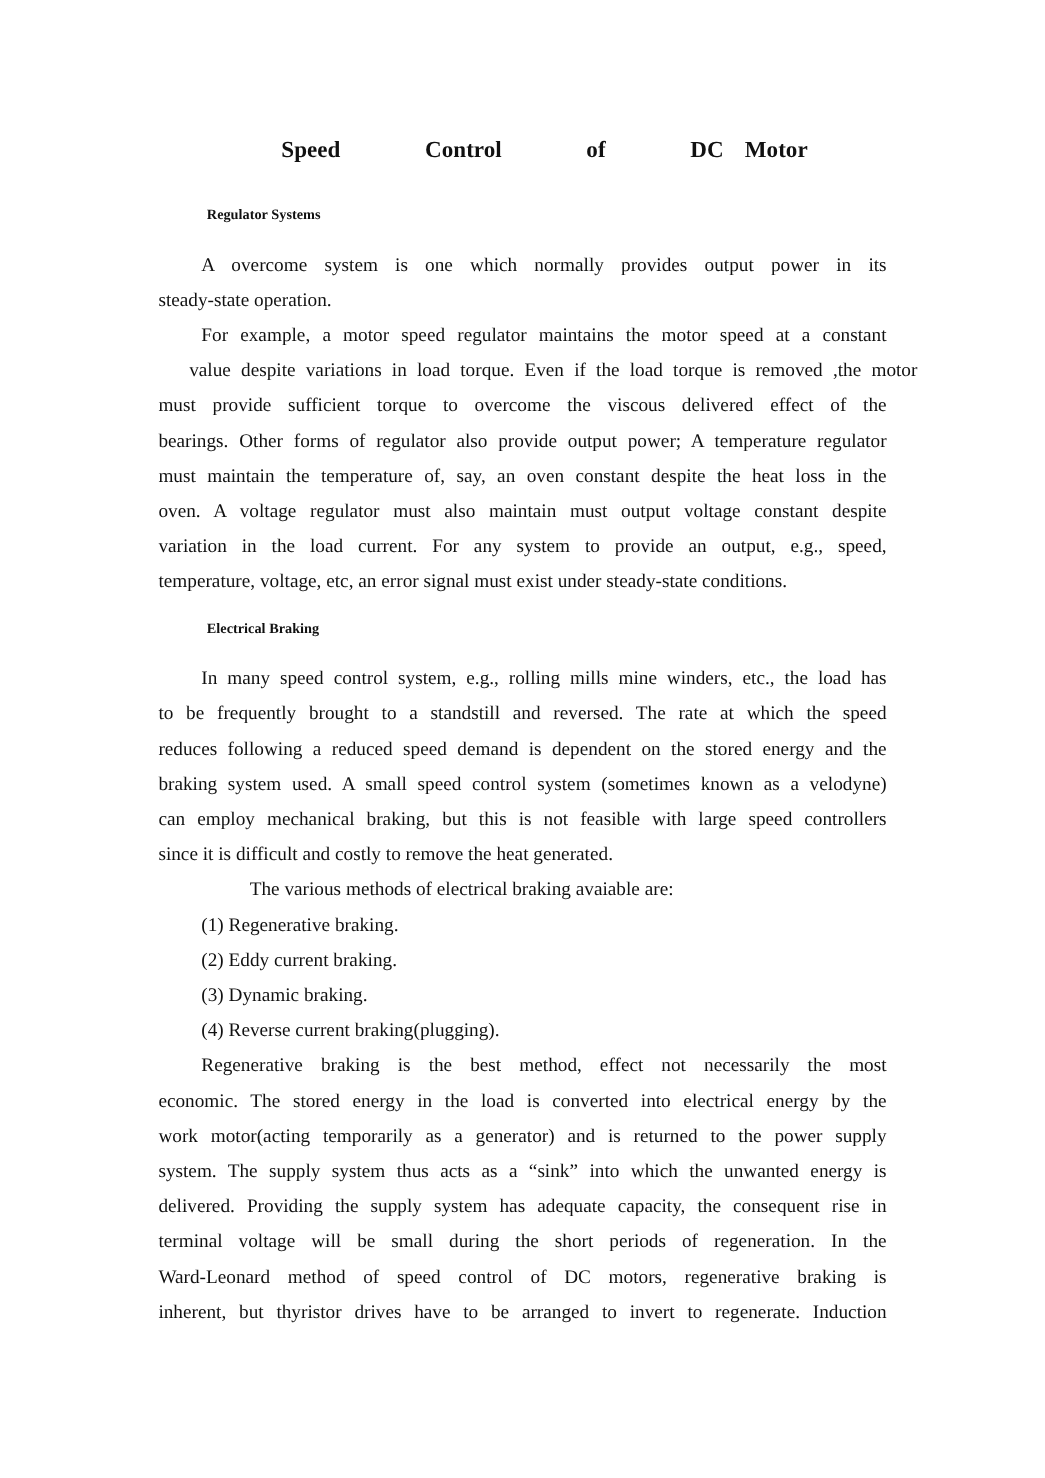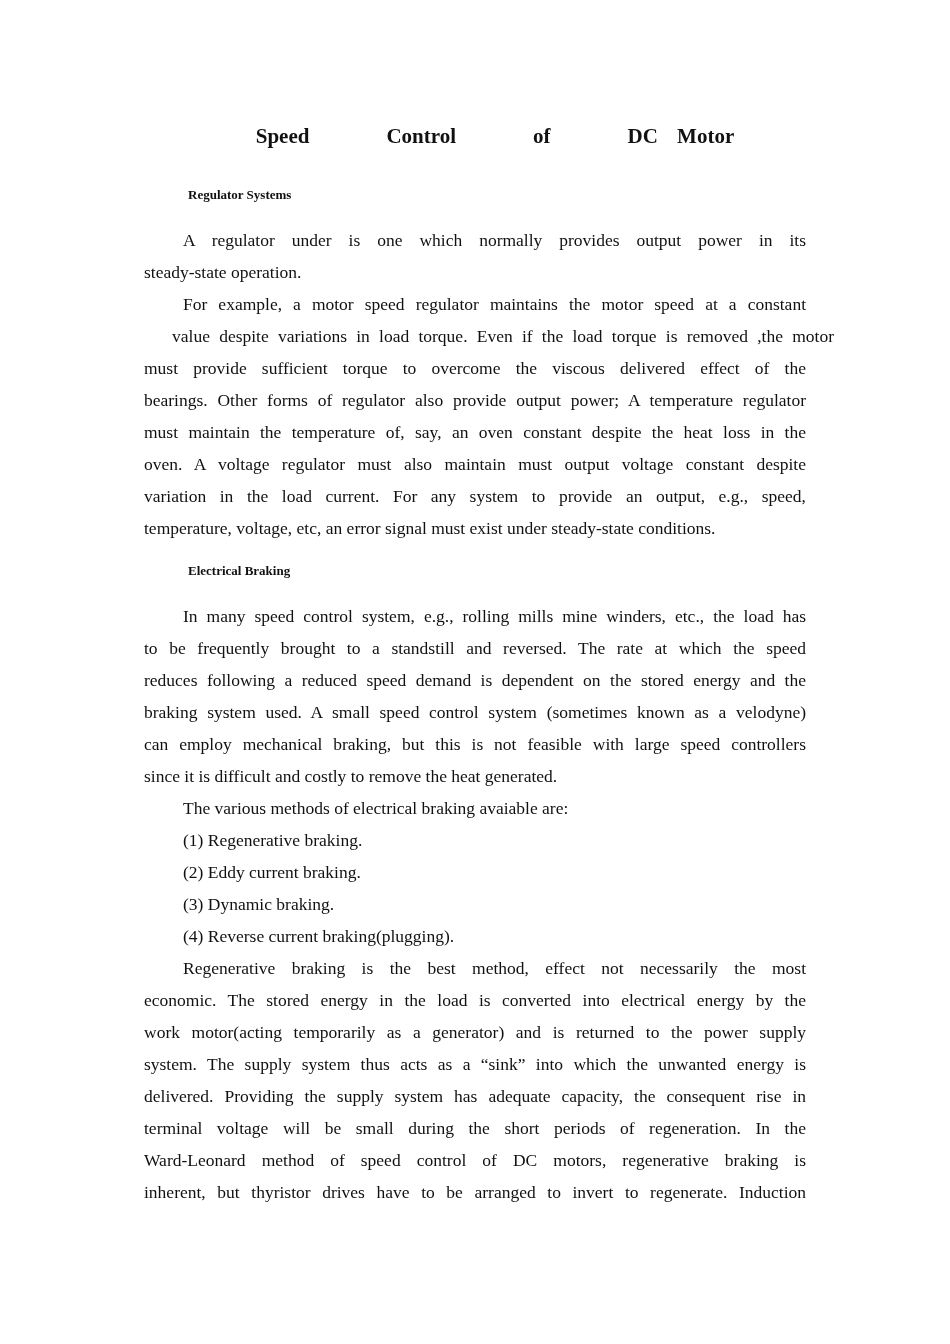--- a/index.html
+++ b/index.html
@@ -68,21 +68,21 @@
 </head>
 <body>
 
 <div class="page">
 
   <div class="title">Speed    Control    of    DC Motor</div>
 
   <div class="heading" style="top:183px;">Regulator Systems</div>
 
   <div>
-    <div class="line indent" style="top:228px;">A regulator  under  is one which normally provides output power in its</div>
+    <div class="line indent" style="top:228px;">A overcome  system  is one which normally provides output power in its</div>
     <div class="line last" style="top:260px;">steady-state operation.</div>
   </div>
 
   <div>
     <div class="line indent" style="top:292px;">For example, a motor speed regulator maintains the motor speed at a constant</div>
     <div class="line" style="top:324px;margin-left:28px;">value despite variations in load torque. Even if the load torque is removed ,the motor</div>
     <div class="line" style="top:356px;">must provide sufficient torque to overcome  the viscous delivered effect of the</div>
     <div class="line" style="top:388px;">bearings. Other forms of regulator also provide output power; A temperature regulator</div>
     <div class="line" style="top:420px;">must maintain the temperature of, say, an oven constant despite the heat loss in the</div>
     <div class="line" style="top:452px;">oven. A voltage  regulator must also maintain must output voltage constant despite</div>
@@ -95,21 +95,21 @@
   <div>
     <div class="line indent" style="top:604px;">In many speed control system, e.g., rolling mills mine winders, etc., the load has</div>
     <div class="line" style="top:636px;">to be frequently brought to a standstill and reversed. The rate at which the speed</div>
     <div class="line" style="top:668px;">reduces following a reduced speed demand is dependent on the stored energy and the</div>
     <div class="line" style="top:700px;">braking system used. A small speed control system (sometimes known as a velodyne)</div>
     <div class="line" style="top:732px;">can employ mechanical braking, but this is not feasible with large speed controllers</div>
     <div class="line last" style="top:764px;">since it is difficult and costly to remove the heat generated.</div>
   </div>
 
   <div>
-    <div class="line indent last" style="top:796px;">The various methods of electrical braking avaiable are:</div>
+    <div class="line indent last" style="top:796px;margin-left:44px;">The various methods of electrical braking avaiable are:</div>
   </div>
 
   <div>
     <div class="line indent last" style="top:828px;">(1) Regenerative braking.</div>
     <div class="line indent last" style="top:860px;">(2) Eddy current braking.</div>
     <div class="line indent last" style="top:892px;">(3) Dynamic braking.</div>
     <div class="line indent last" style="top:924px;">(4) Reverse current braking(plugging).</div>
   </div>
 
   <div>

